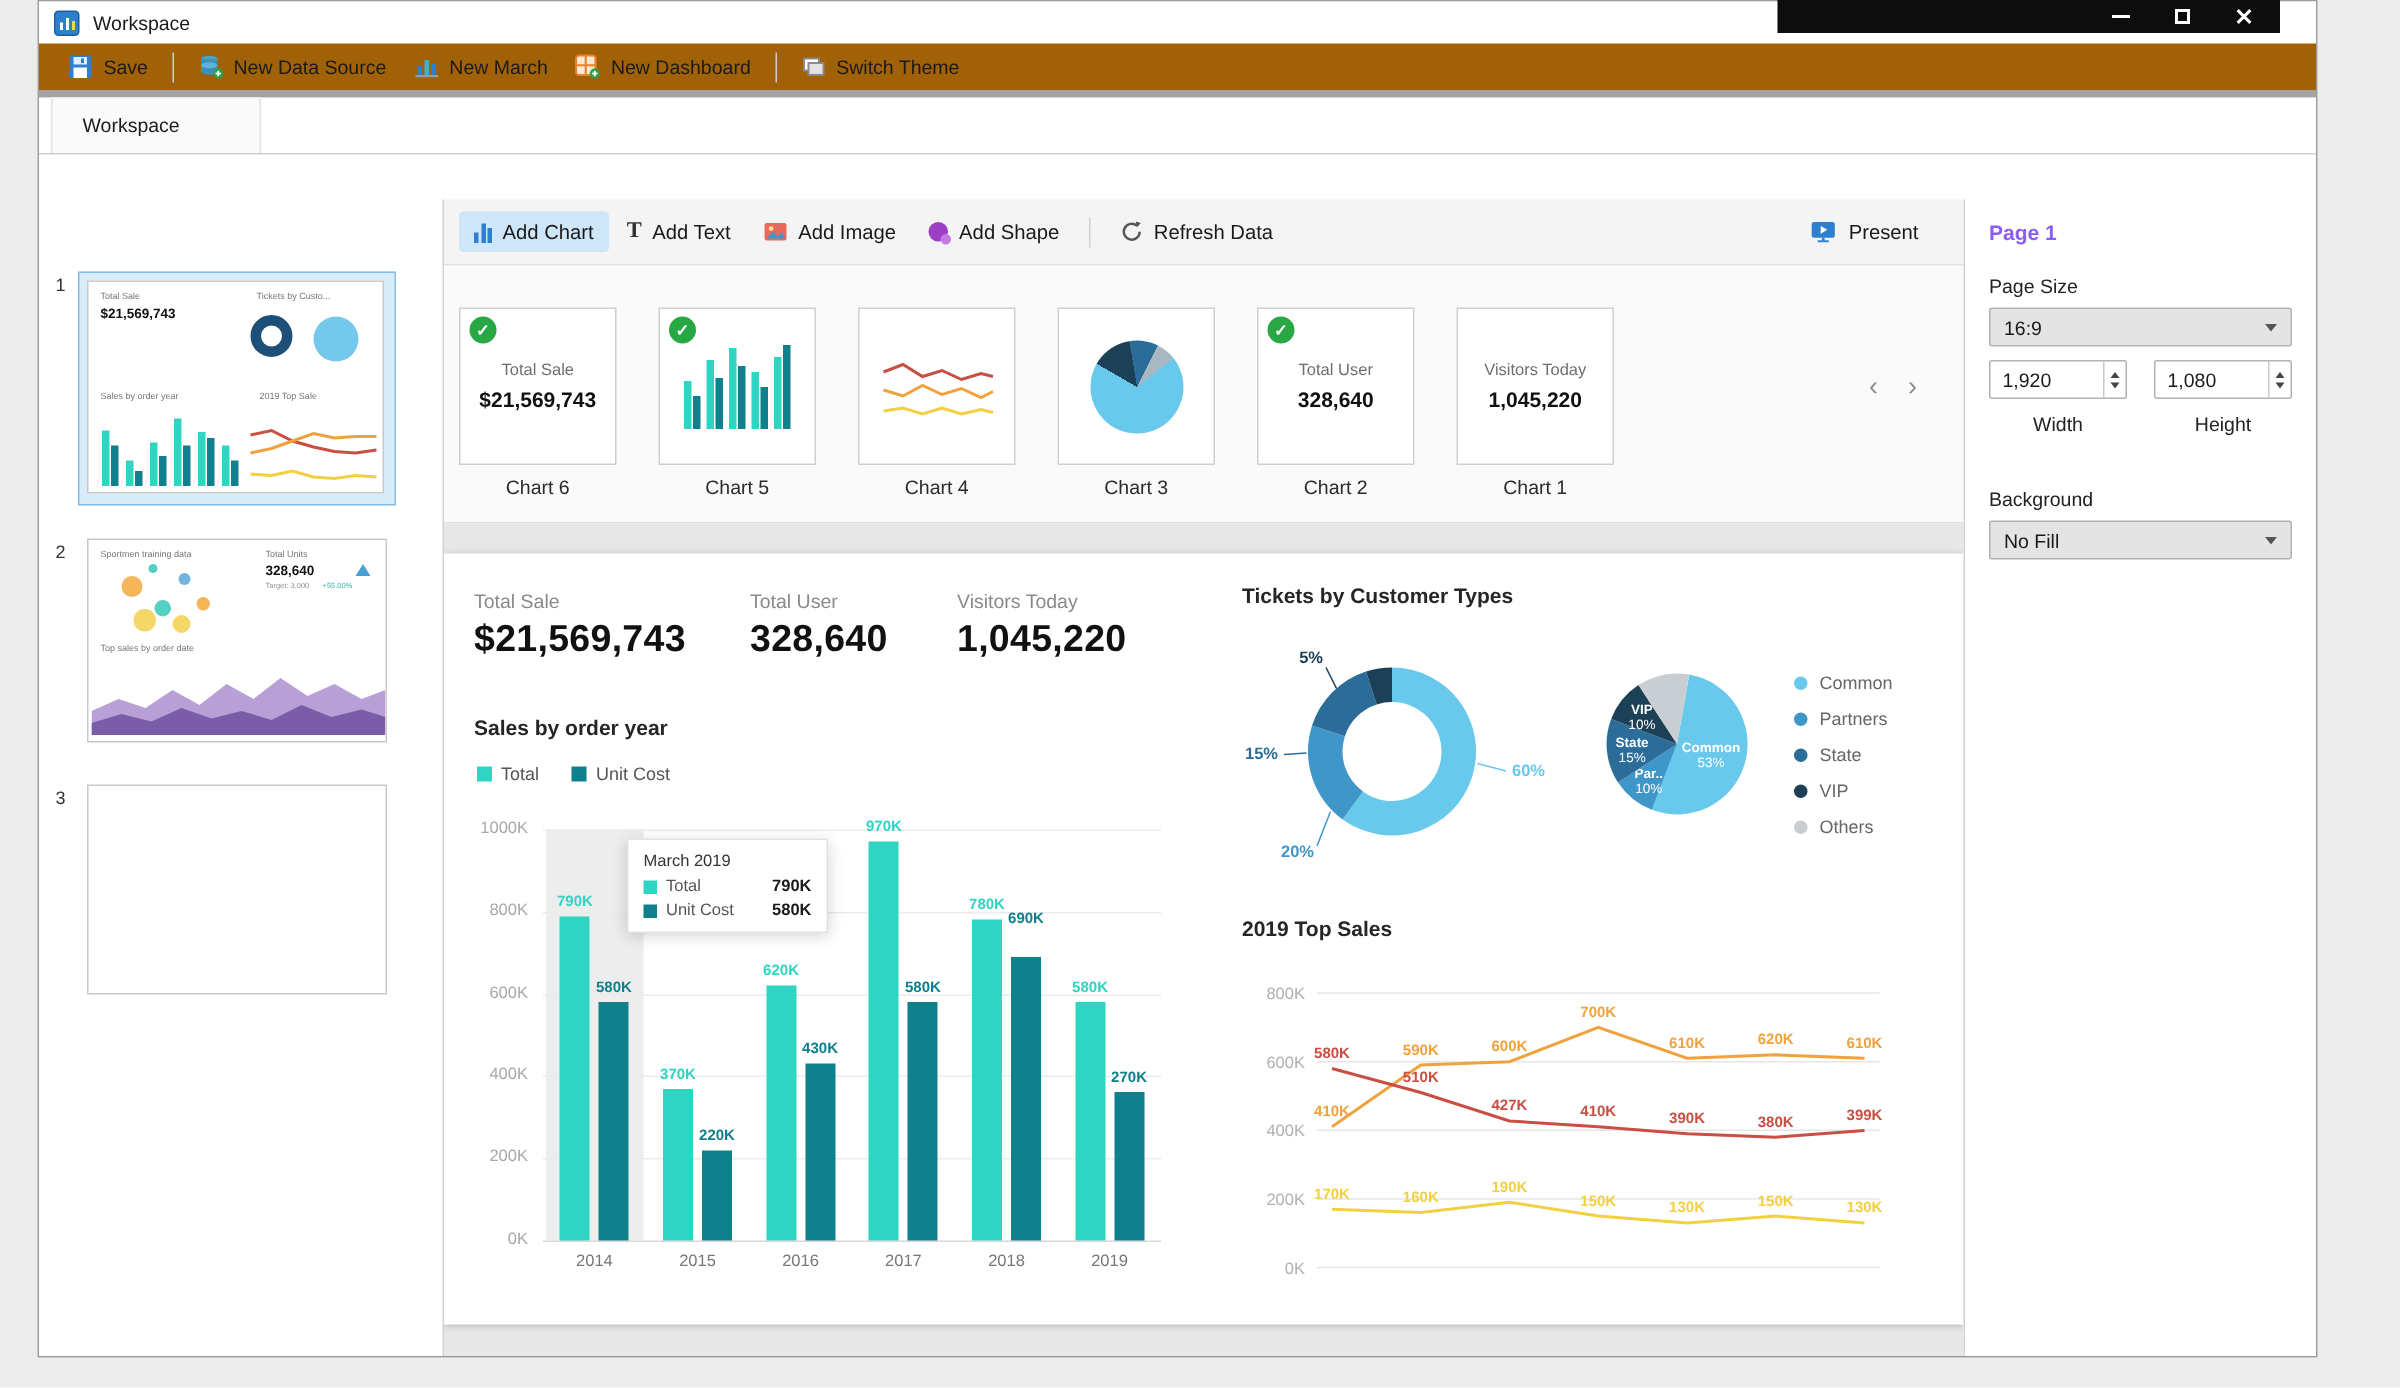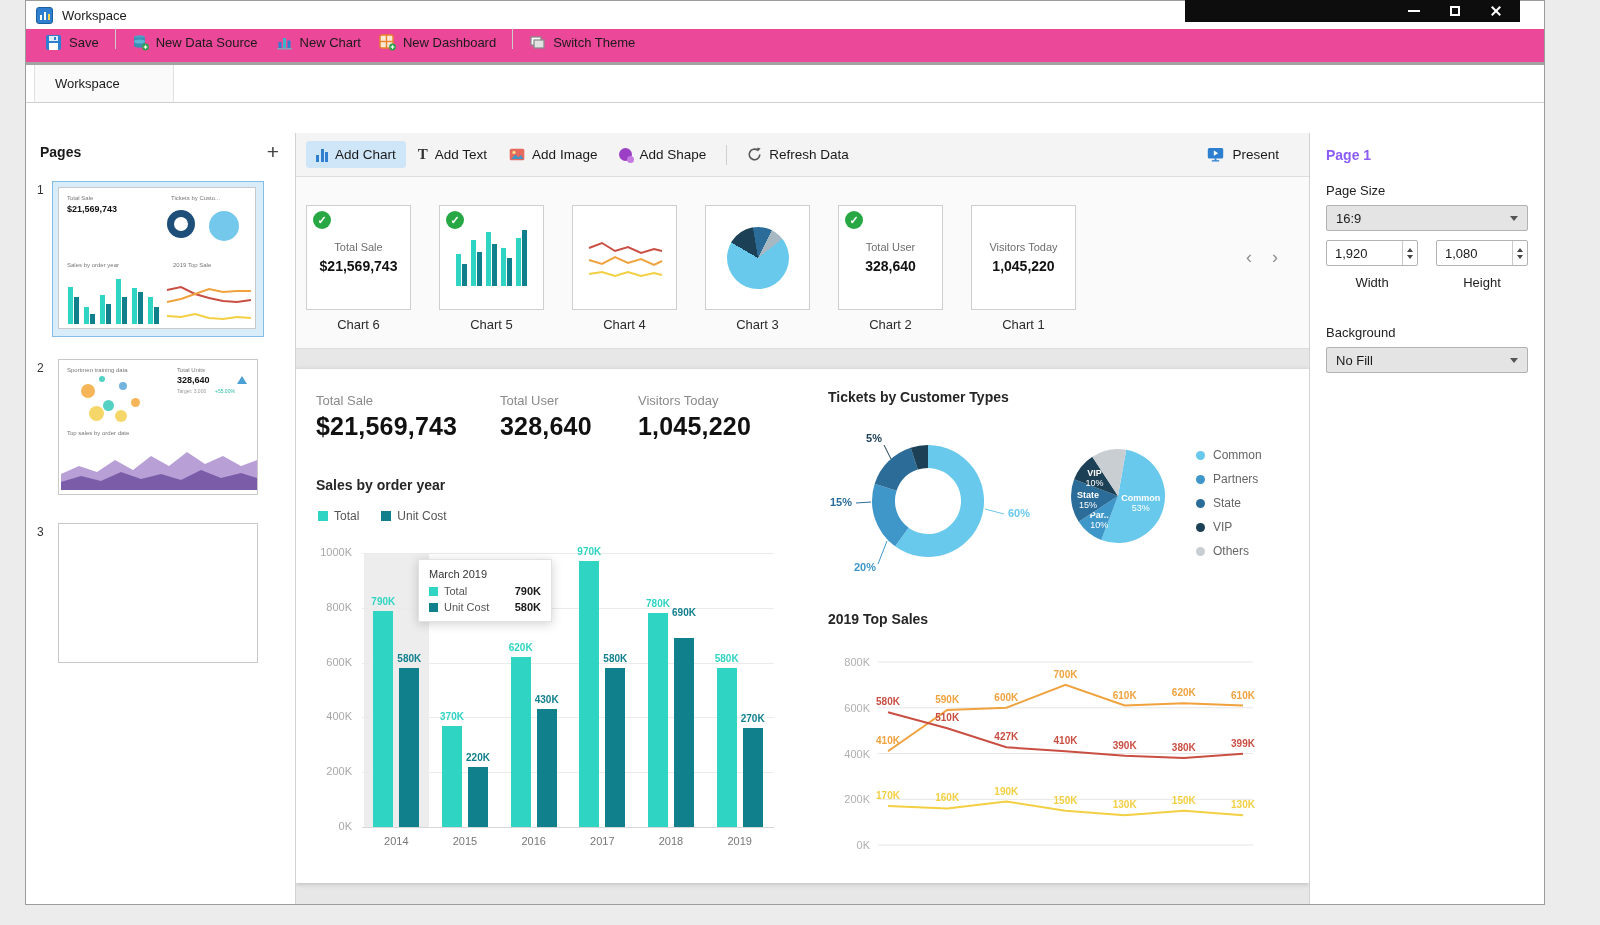--- a/index.html
+++ b/index.html
@@ -19,21 +19,21 @@
   .win-min{width:12px;height:2px;background:#fff}
   .win-max{width:10px;height:10px;border:2px solid #fff}
   .win-close{width:12px;height:12px;position:relative}
   .win-close::before,.win-close::after{content:"";position:absolute;left:5px;top:0;width:2px;height:12px;background:#fff}
   .win-close::before{transform:rotate(45deg)}
   .win-close::after{transform:rotate(-45deg)}
 
   
   .menubar{height:30px;background:#f0f0f0;border-top:1px solid #e2e2e2;display:flex;align-items:center;padding-left:8px}
   .menu-item{padding:0 11px;font-size:13px;color:#1a1a1a;line-height:30px;cursor:default}
-  .toolbar{height:36px;background:#ec4899;border-bottom:3px solid #a3a3a3;display:flex;align-items:flex-start;padding-left:10px}
+  .toolbar{height:36px;background:#a16207;border-bottom:5px solid #a3a3a3;display:flex;align-items:center;padding-left:10px}
   .tb-btn{display:flex;align-items:center;gap:7px;padding:5px 9px;font-size:13px;color:#1a1a1a;background:none;border:none;font-family:inherit}
   .tb-sep{width:1px;height:20px;background:#cccccc;margin:0 7px}
   .icon16{width:17px;height:17px;display:inline-block;flex:none}
 
   
   .tabbar{height:38px;background:#fff;border-bottom:1px solid #cfcfcf;display:flex;align-items:stretch;padding-left:8px}
   .tab{display:flex;align-items:center;gap:8px;padding:0 20px;font-size:13px;color:#1a1a1a;border-right:1px solid #e1e1e1;background:#fff;min-width:140px}
   .tab.ws{background:#fafafa;border-left:1px solid #e1e1e1}
   .grid-icon{width:15px;height:15px;border:1.5px solid #e8822a;border-radius:2px;position:relative;background:#fde8d4}
   .grid-icon::before{content:"";position:absolute;left:50%;top:0;bottom:0;width:1.5px;background:#e8822a}
@@ -175,21 +175,21 @@
         </svg>
       <span>New Data Source</span>
     </button>
     <button class="tb-btn">
       <svg class="icon16" viewBox="0 0 17 17">
           <rect x="1" y="14" width="15" height="1.5" fill="#8aa0b5"></rect>
           <rect x="2.5" y="8" width="3" height="6" fill="#2f7fd1"></rect>
           <rect x="7" y="4" width="3" height="10" fill="#38b6c9"></rect>
           <rect x="11.5" y="6.5" width="3" height="7.5" fill="#2f7fd1"></rect>
         </svg>
-      <span>New Chart</span>
+      <span>New March</span>
     </button>
     <button class="tb-btn">
       <svg class="icon16" viewBox="0 0 17 17">
           <rect x="1" y="1" width="13" height="13" rx="2" fill="#fde8d4" stroke="#e8822a" stroke-width="1.4"></rect>
           <line x1="7.5" y1="1" x2="7.5" y2="14" stroke="#e8822a" stroke-width="1.4"></line>
           <line x1="1" y1="7.5" x2="14" y2="7.5" stroke="#e8822a" stroke-width="1.4"></line>
           <circle cx="13.5" cy="13" r="3.4" fill="#2ea04a"></circle>
           <rect x="12.9" y="11.2" width="1.2" height="3.6" fill="#fff"></rect>
           <rect x="11.7" y="12.4" width="3.6" height="1.2" fill="#fff"></rect>
         </svg>
@@ -207,24 +207,20 @@
 
   <div class="tabbar">
     <div class="tab ws">
       <span>Workspace</span>
     </div>
   </div>
 
   <div class="main">
 
     <aside class="pages-panel">
-      <div class="pp-header">
-        <span class="pp-title">Pages</span>
-        <button class="pp-add">+</button>
-      </div>
 
       <span class="page-num" style="top:50px">1</span>
       <div class="thumb-sel">
         <div class="thumb-card c1">
           <span class="t-tiny" style="left:8px;top:7px">Total Sale</span>
           <span class="t-val" style="left:8px;top:16px">$21,569,743</span>
           <span class="t-tiny" style="left:112px;top:7px">Tickets by Custo...</span>
           <span class="t-ring" style="left:108px;top:22px"></span>
           <span class="t-circle" style="left:150px;top:23px"></span>
           <span class="t-tiny" style="left:8px;top:74px">Sales by order year</span>

